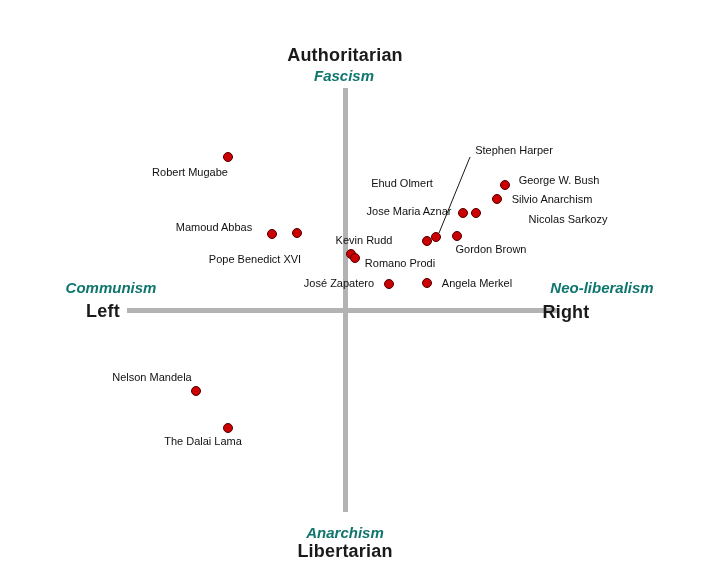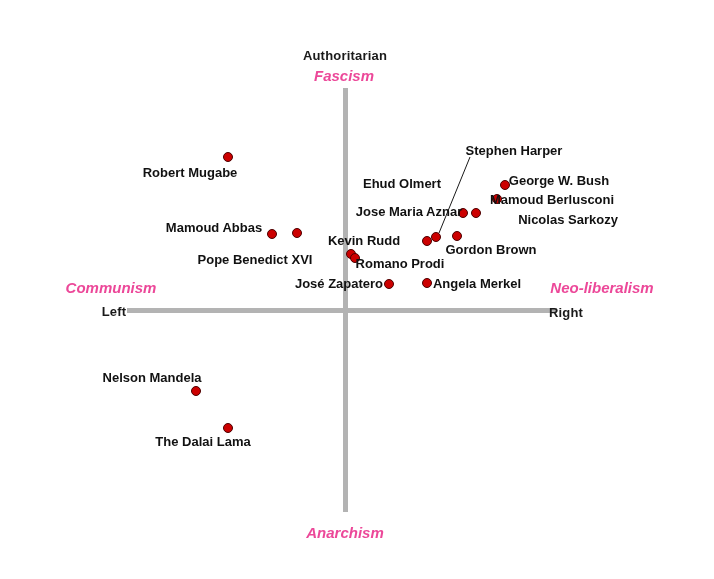--- a/index.html
+++ b/index.html
@@ -16,77 +16,77 @@
   .axis-v { left: 343px; top: 88px; width: 5px; height: 424px; }
   .axis-h { left: 127px; top: 308px; width: 430px; height: 5px; }
 
   
   .axis-label {
     position: absolute;
     transform: translate(-50%, -50%);
     white-space: nowrap;
     font-weight: bold;
     color: #1a1a1a;
-    font-size: 13px;
+    font-size: 18px;
     letter-spacing: 0.2px;
   }
   .axis-sublabel {
     position: absolute;
     transform: translate(-50%, -50%);
     white-space: nowrap;
     font-weight: bold;
     font-style: italic;
-    color: #ec4899;
+    color: #0f766e;
     font-size: 15px;
   }
 
   
   .dot {
     position: absolute;
     width: 10px;
     height: 10px;
     border-radius: 50%;
     background: #cc0000;
     border: 1px solid #4d0000;
     box-sizing: border-box;
     transform: translate(-50%, -50%);
   }
   .point-label {
     position: absolute;
     transform: translate(-50%, -50%);
     white-space: nowrap;
-    font-size: 13px;
+    font-size: 11px;
     color: #111111;
-    font-weight: bold;
   }
   #leader-lines {
     position: absolute;
     left: 0; top: 0;
     width: 714px; height: 579px;
     pointer-events: none;
   }
 </style>
 </head>
 <body>
 
 <div class="stage">
 
   <div class="axis axis-v"></div>
   <div class="axis axis-h"></div>
 
   <div class="axis-label" style="left:345px; top:55px;">Authoritarian</div>
   <div class="axis-sublabel" style="left:344px; top:75px;">Fascism</div>
 
   <div class="axis-sublabel" style="left:111px; top:287px;">Communism</div>
-  <div class="axis-label" style="left:103px; top:311px;margin-left:11px;">Left</div>
+  <div class="axis-label" style="left:103px; top:311px;">Left</div>
 
   <div class="axis-sublabel" style="left:602px; top:287px;">Neo-liberalism</div>
   <div class="axis-label" style="left:560px; top:312px;margin-left:6px;">Right</div>
 
   <div class="axis-sublabel" style="left:345px; top:532px;">Anarchism</div>
+  <div class="axis-label" style="left:345px; top:551px;">Libertarian</div>
 
   <svg id="leader-lines">
       <line x1="470" y1="157" x2="439" y2="233" stroke="#1a1a1a" stroke-width="1"></line>
     </svg>
 
   <div id="points">
       <div class="dot" style="left: 228px; top: 157px;"></div>
       <div class="point-label" style="left: 190px; top: 172px;">Robert Mugabe</div>
       <div class="dot" style="left: 272px; top: 234px;"></div>
       <div class="point-label" style="left: 214px; top: 227px;">Mamoud Abbas</div>
@@ -100,21 +100,21 @@
       <div class="point-label" style="left: 339px; top: 283px;">José Zapatero</div>
       <div class="dot" style="left: 427px; top: 283px;"></div>
       <div class="point-label" style="left: 477px; top: 283px;">Angela Merkel</div>
       <div class="dot" style="left: 427px; top: 241px;"></div>
       <div class="point-label" style="left: 402px; top: 183px;">Ehud Olmert</div>
       <div class="dot" style="left: 463px; top: 213px;"></div>
       <div class="point-label" style="left: 409px; top: 211px;">Jose Maria Aznar</div>
       <div class="dot" style="left: 476px; top: 213px;"></div>
       <div class="point-label" style="left: 531px; top: 219px; margin-left: 37px;">Nicolas Sarkozy</div>
       <div class="dot" style="left: 497px; top: 199px;"></div>
-      <div class="point-label" style="left: 552px; top: 199px;">Mamoud Berlusconi</div>
+      <div class="point-label" style="left: 552px; top: 199px;">Silvio Anarchism</div>
       <div class="dot" style="left: 505px; top: 185px;"></div>
       <div class="point-label" style="left: 559px; top: 180px;">George W. Bush</div>
       <div class="dot" style="left: 436px; top: 237px;"></div>
       <div class="point-label" style="left: 514px; top: 150px;">Stephen Harper</div>
       <div class="dot" style="left: 457px; top: 236px;"></div>
       <div class="point-label" style="left: 491px; top: 249px;">Gordon Brown</div>
       <div class="dot" style="left: 196px; top: 391px;"></div>
       <div class="point-label" style="left: 152px; top: 377px;">Nelson Mandela</div>
       <div class="dot" style="left: 228px; top: 428px;"></div>
       <div class="point-label" style="left: 203px; top: 441px;">The Dalai Lama</div>

